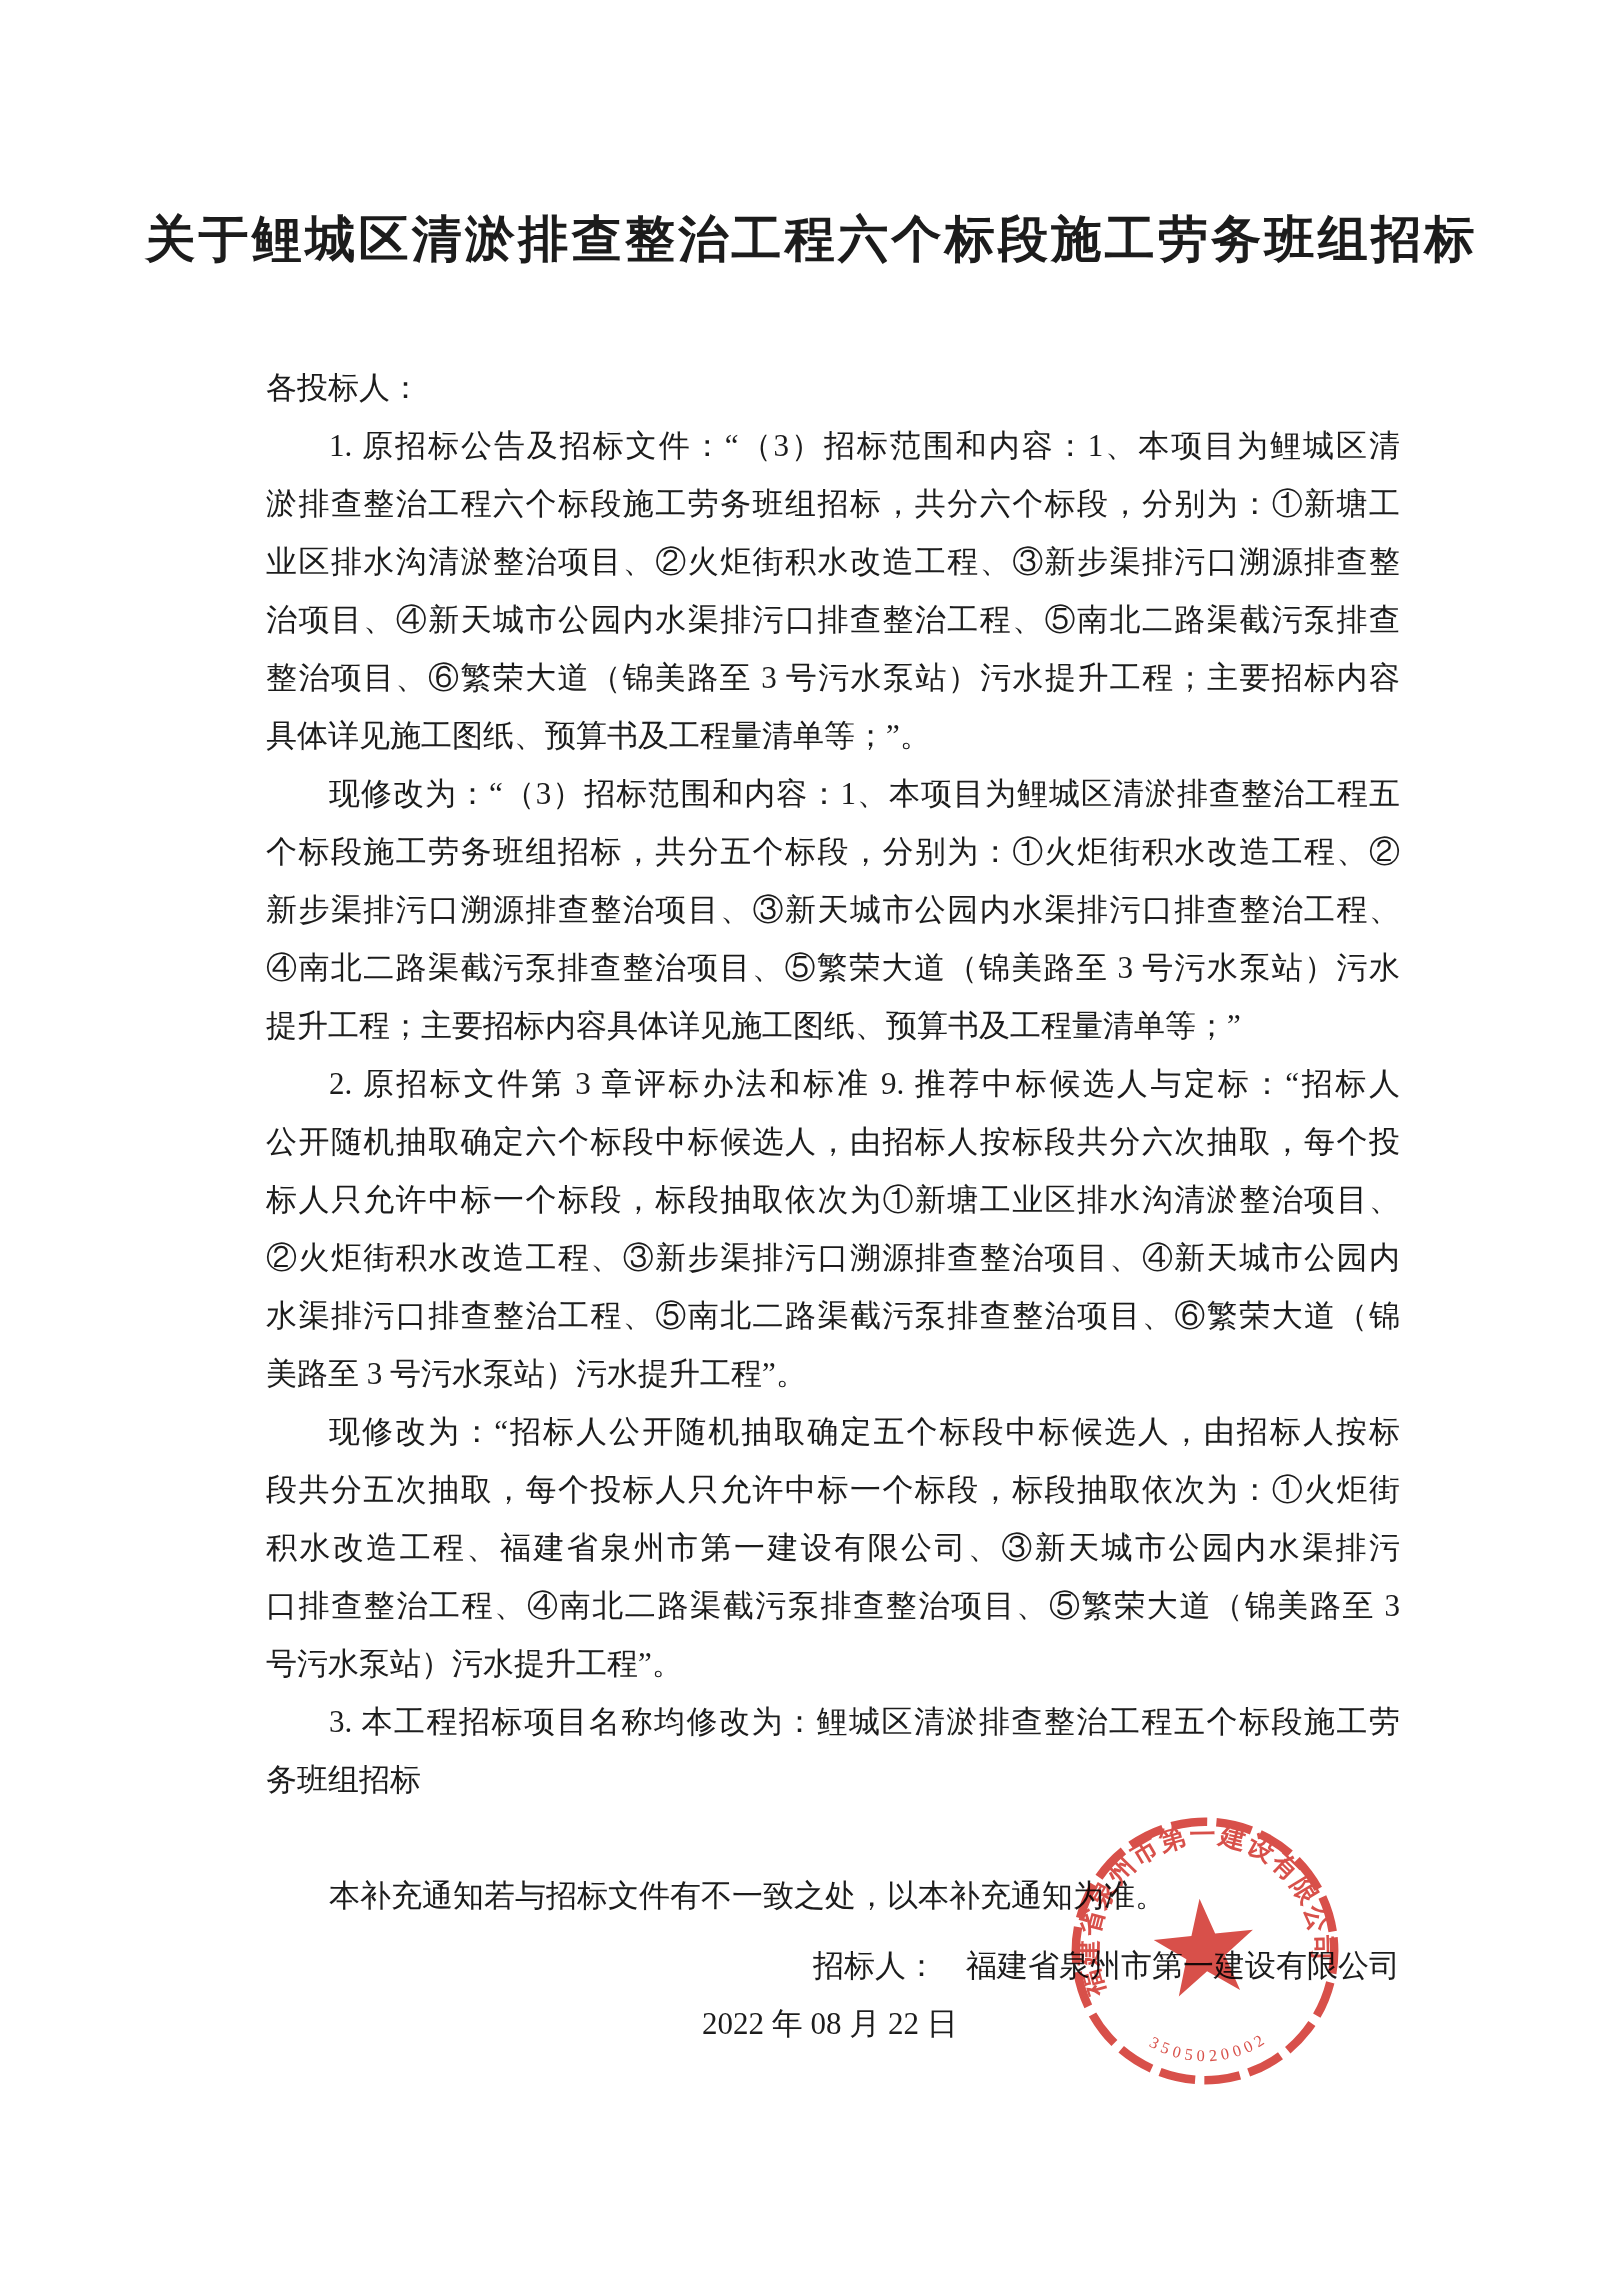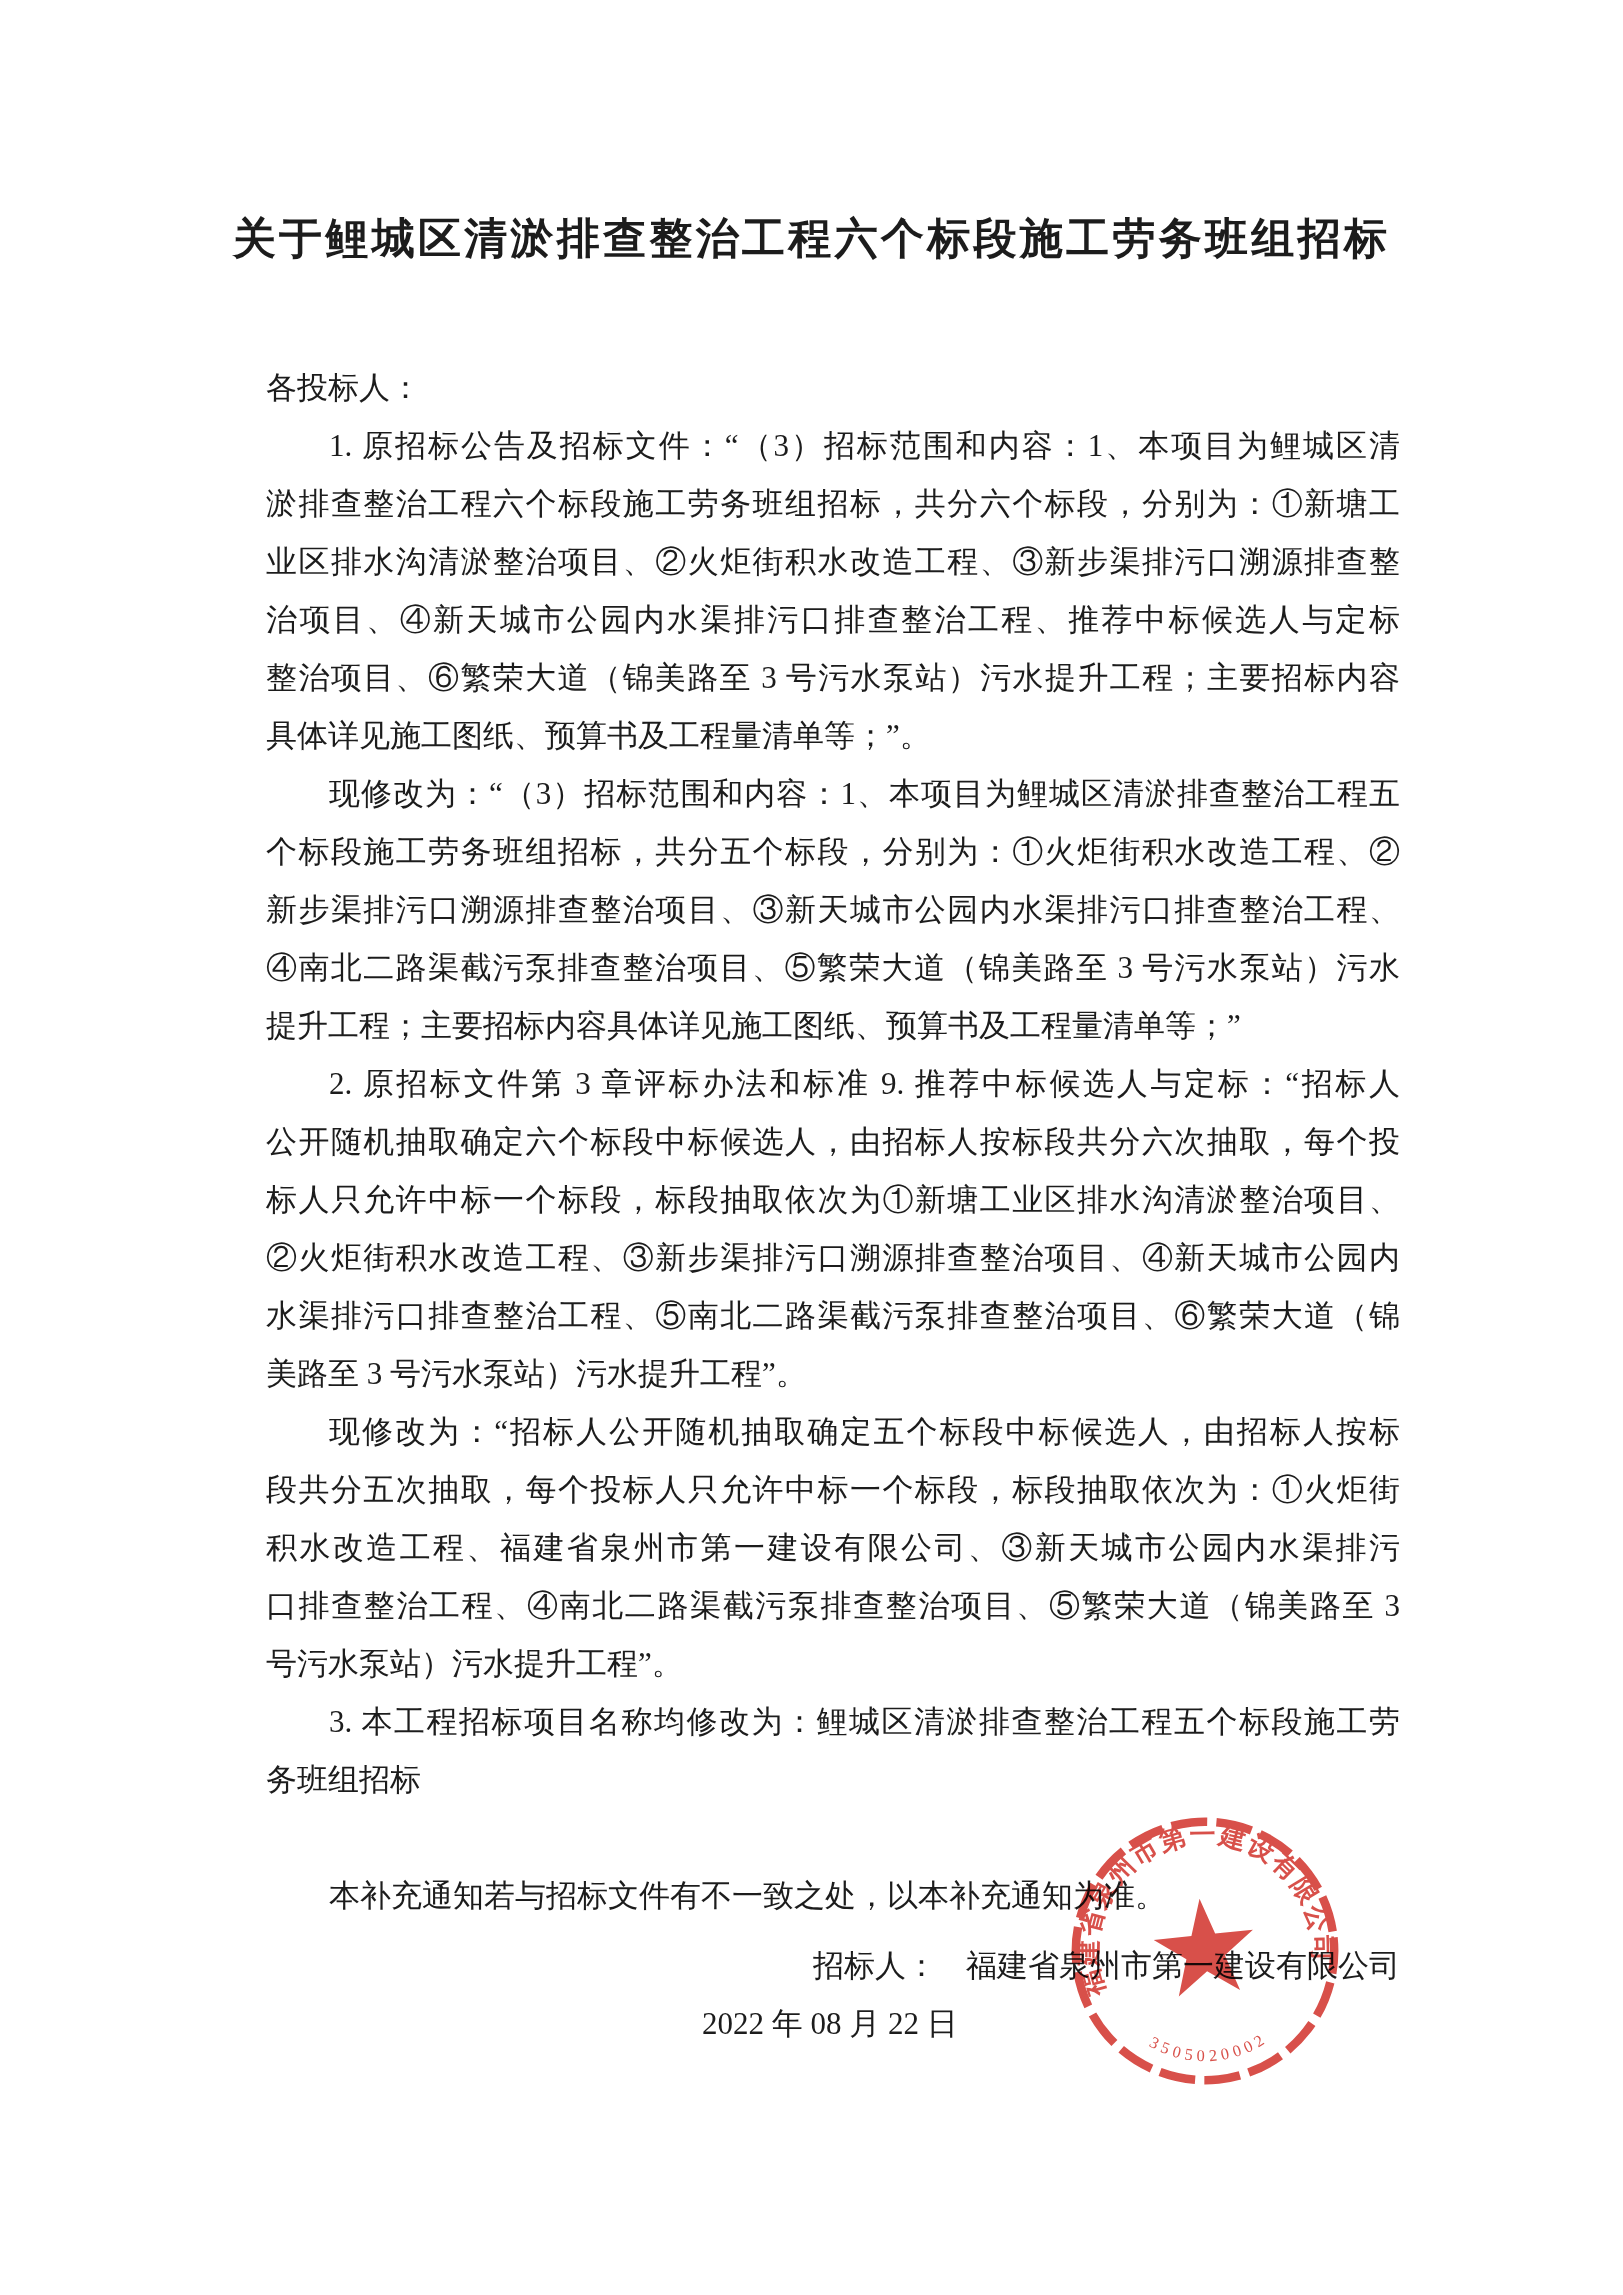--- a/index.html
+++ b/index.html
@@ -1,21 +1,21 @@
 <!DOCTYPE html>
 <html style="--seal-color: #d5413a;font-size:10.5px"><head>
 <meta charset="utf-8">
 <style>
   html,body{margin:0;padding:0;background:#ffffff;}
   .page{
     position:relative;width:1623px;height:2295px;background:#ffffff;
     font-family:"Liberation Serif","DejaVu Serif",serif;color:#1c1c1c;overflow:hidden;
   }
   .title-block{position:absolute;left:0;top:196px;width:100%;text-align:center;
-    font-weight:700;font-size:43px;letter-spacing:3.3px;}
+    font-weight:700;font-size:50px;letter-spacing:3.3px;}
   .title-line{height:86px;line-height:86px;}
   .body-block{position:absolute;left:266px;top:359px;width:1134px;
     font-size:31px;line-height:58px;}
   .line{height:58px;}
   .line.fill{text-align:justify;text-align-last:justify;}
   .line.indent{text-indent:63px;}
   .bold{font-weight:400;}
   .para.closing{margin-top:58px;}
   .sig-block{position:absolute;left:266px;top:1937px;width:1134px;text-align:right;
     font-size:31px;line-height:58px;}
@@ -39,21 +39,21 @@
     <div class="title-line">关于鲤城区清淤排查整治工程六个标段施工劳务班组招标</div>
   </div>
 
   <div class="body-block">
     <div class="line">各投标人：</div>
     <div id="paragraphs">
         <div class="para">
           <div class="line indent fill"><span>1. 原招标公告及招标文件：“（3）招标范围和内容：1、本项目为鲤城区清</span></div>
           <div class="line fill"><span>淤排查整治工程六个标段施工劳务班组招标，共分六个标段，分别为：①新塘工</span></div>
           <div class="line fill"><span>业区排水沟清淤整治项目、②火炬街积水改造工程、③新步渠排污口溯源排查整</span></div>
-          <div class="line fill"><span>治项目、④新天城市公园内水渠排污口排查整治工程、推荐中标候选人与定标</span></div>
+          <div class="line fill"><span>治项目、④新天城市公园内水渠排污口排查整治工程、⑤南北二路渠截污泵排查</span></div>
           <div class="line fill"><span>整治项目、⑥繁荣大道（锦美路至 3 号污水泵站）污水提升工程；主要招标内容</span></div>
           <div class="line"><span>具体详见施工图纸、预算书及工程量清单等；”。</span></div>
         </div>
         <div class="para">
           <div class="line indent fill"><span class="bold">现修改为：</span><span>“（3）招标范围和内容：1、本项目为鲤城区清淤排查整治工程五</span></div>
           <div class="line fill"><span>个标段施工劳务班组招标，共分五个标段，分别为：①火炬街积水改造工程、②</span></div>
           <div class="line fill"><span>新步渠排污口溯源排查整治项目、③新天城市公园内水渠排污口排查整治工程、</span></div>
           <div class="line fill"><span>④南北二路渠截污泵排查整治项目、⑤繁荣大道（锦美路至 3 号污水泵站）污水</span></div>
           <div class="line"><span>提升工程；主要招标内容具体详见施工图纸、预算书及工程量清单等；”</span></div>
         </div>

